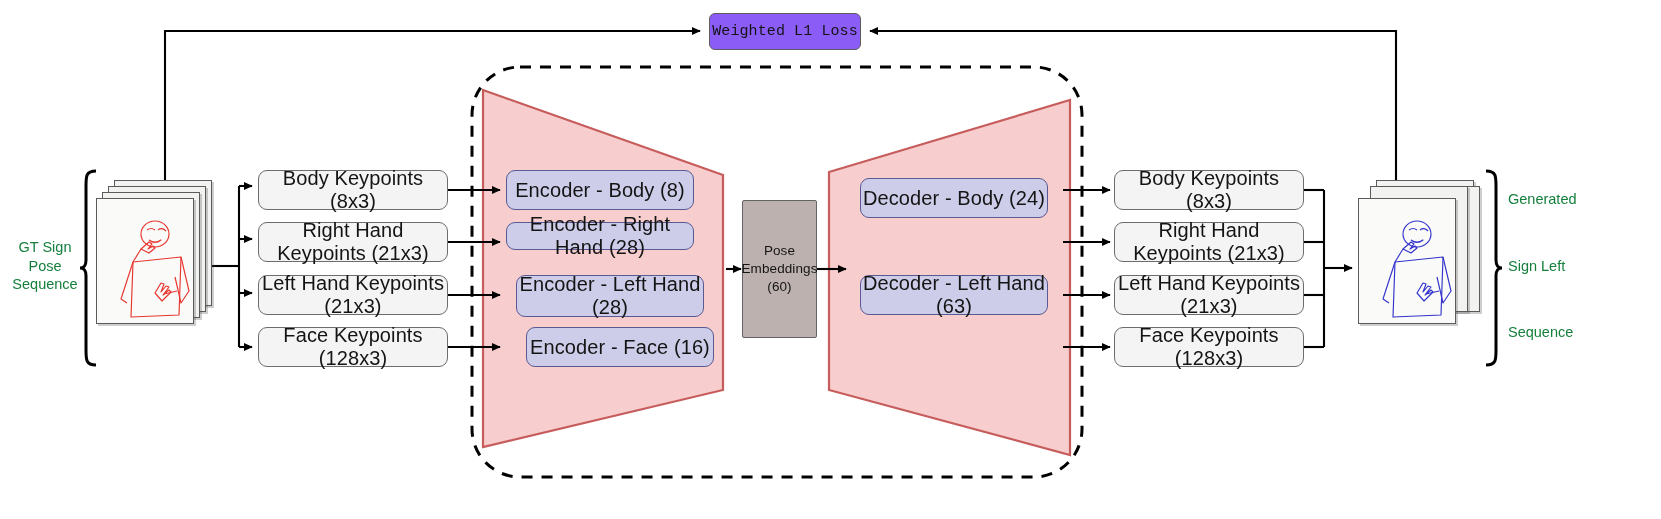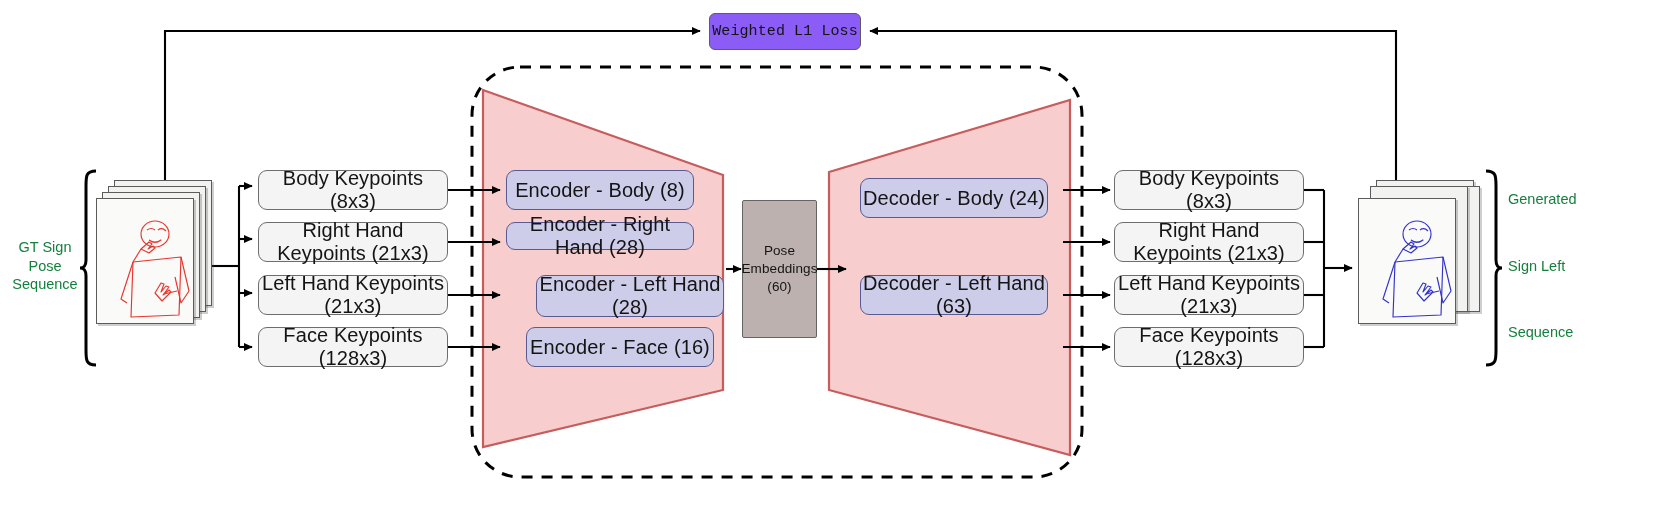--- a/index.html
+++ b/index.html
@@ -142,21 +142,21 @@
       </div>
     </div>
 
     <div class="abs node grey" style="left:258px;top:170px;width:190px;height:40px;">Body Keypoints (8x3)</div>
     <div class="abs node grey" style="left:258px;top:222px;width:190px;height:40px;">Right Hand Keypoints (21x3)</div>
     <div class="abs node grey" style="left:258px;top:275px;width:190px;height:40px;">Left Hand Keypoints (21x3)</div>
     <div class="abs node grey" style="left:258px;top:327px;width:190px;height:40px;">Face Keypoints (128x3)</div>
 
     <div class="abs node lav" style="left:506px;top:170px;width:188px;height:40px;">Encoder - Body (8)</div>
     <div class="abs node lav" style="left:506px;top:222px;width:188px;height:28px;">Encoder - Right Hand (28)</div>
-    <div class="abs node lav" style="left:536px;top:275px;width:188px;height:42px;">Encoder - Left Hand (28)</div>
+    <div class="abs node lav" style="left:516px;top:275px;width:188px;height:42px;">Encoder - Left Hand (28)</div>
     <div class="abs node lav" style="left:506px;top:327px;width:188px;height:40px;margin-left:20px;">Encoder - Face (16)</div>
 
     <div class="abs node embed" style="left:742px;top:200px;width:75px;height:138px;">
       <span>Pose</span>
       <span>Embeddings</span>
       <span>(60)</span>
     </div>
 
     <div class="abs node lav" style="left:860px;top:178px;width:188px;height:40px;">Decoder - Body (24)</div>
     <div class="abs node lav" style="left:860px;top:275px;width:188px;height:40px;">Decoder - Left Hand (63)</div>

